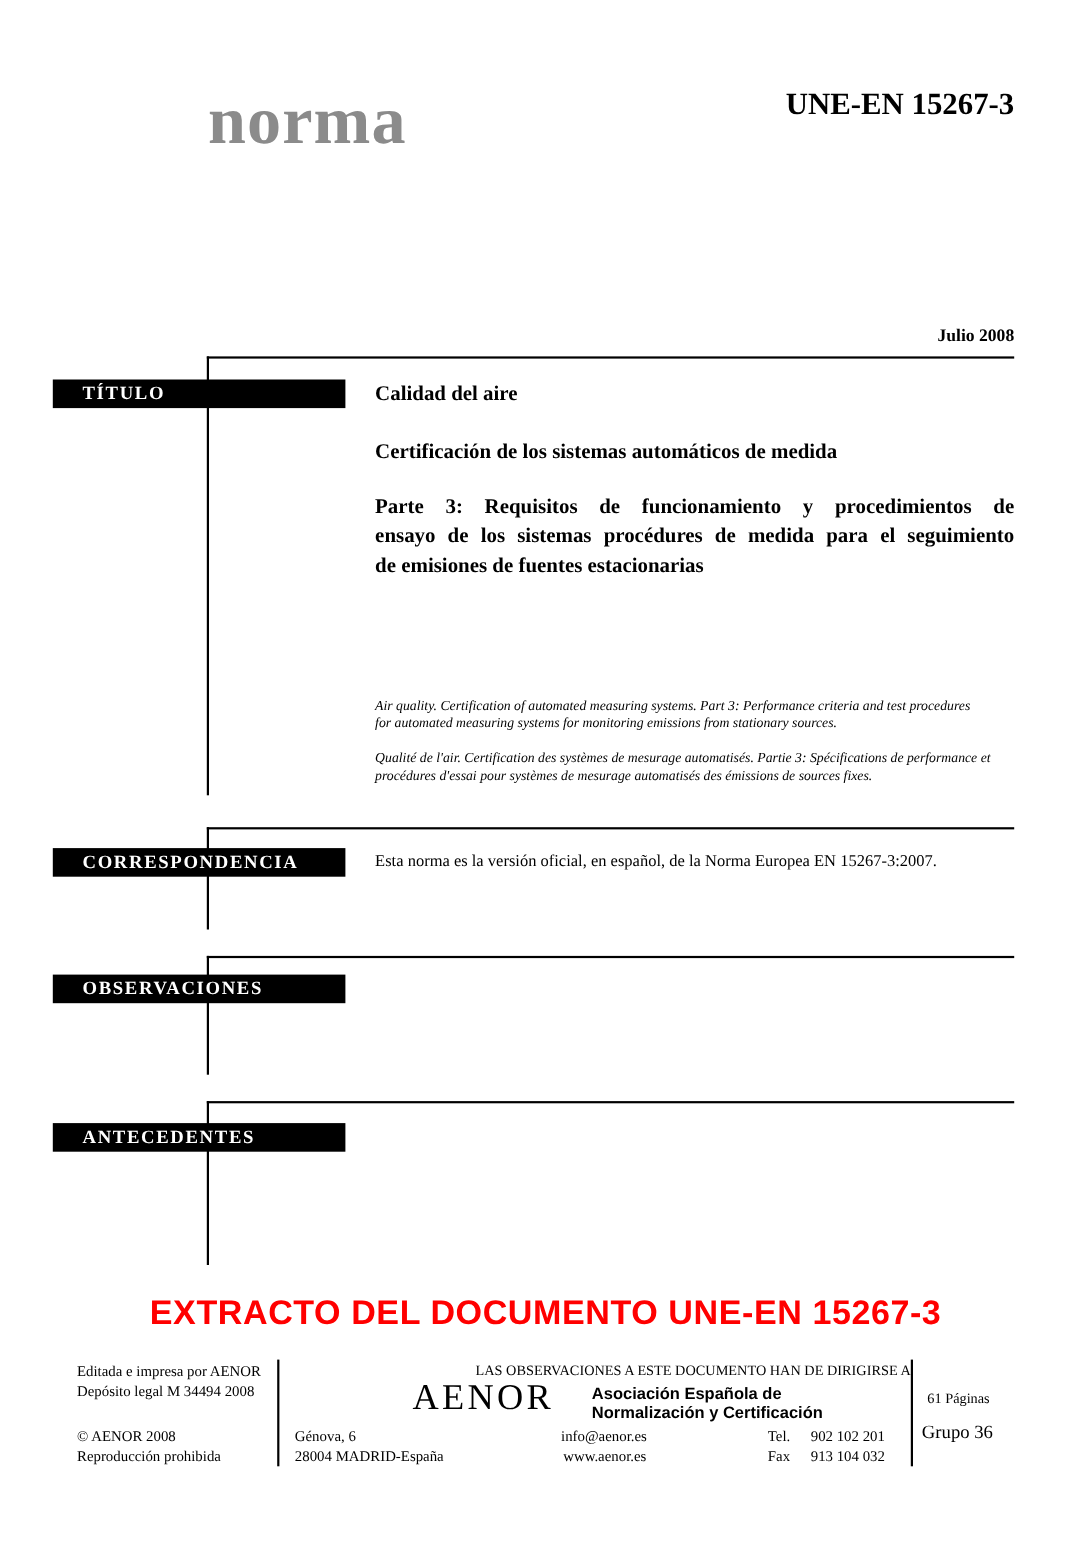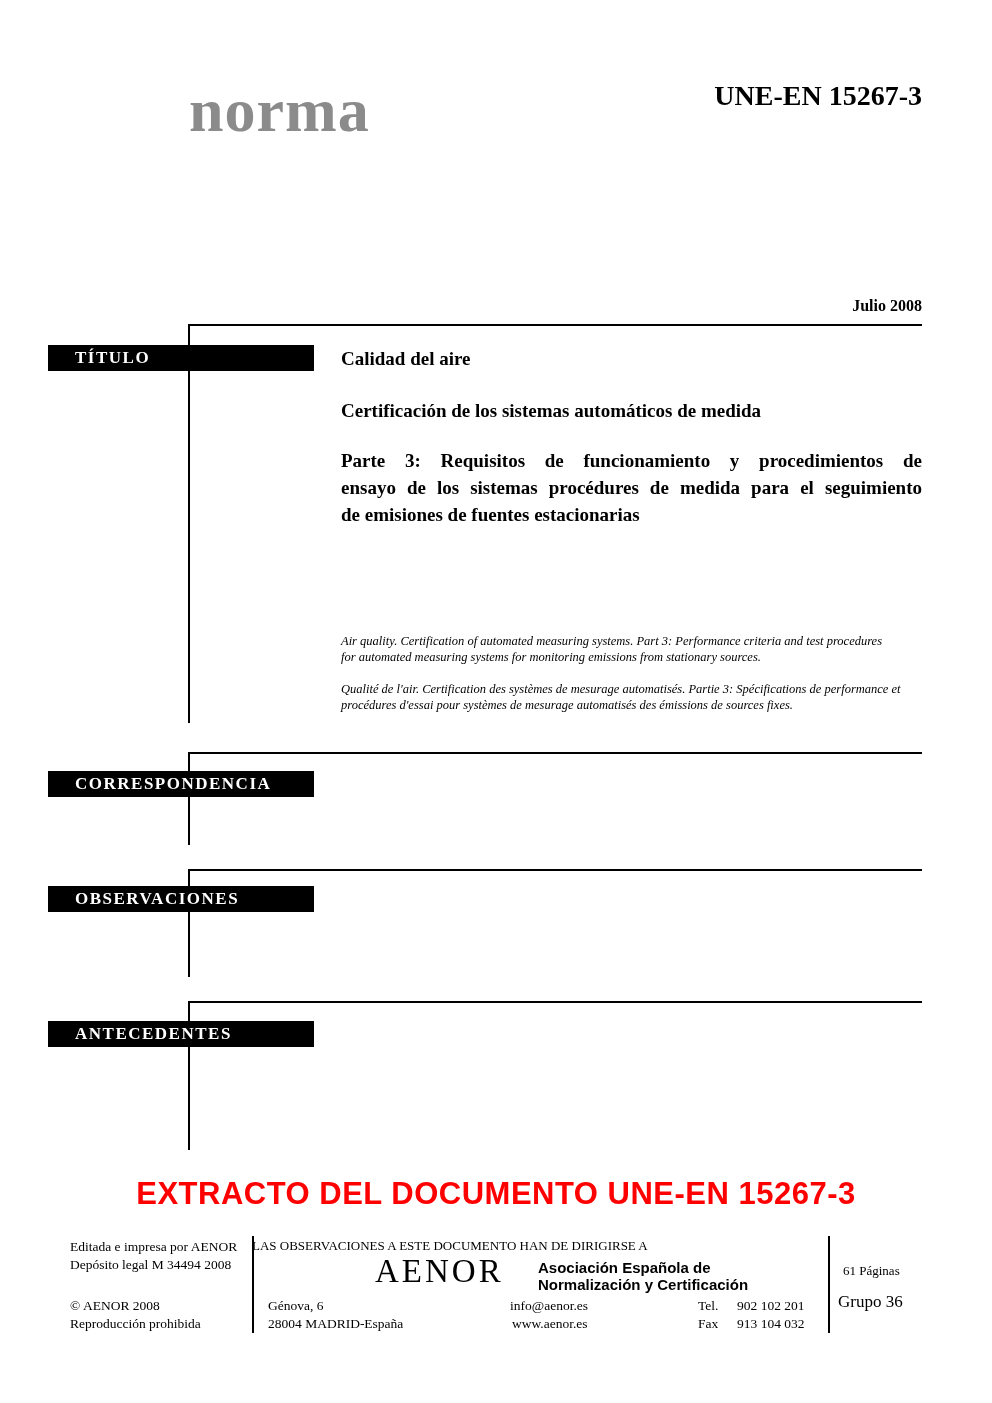--- a/index.html
+++ b/index.html
@@ -26,21 +26,21 @@
   .ital{font-style:italic;}
   .t-small-ital{font-size:12.5px;line-height:16px;font-style:italic;}
   .t-body{font-size:15px;line-height:22px;}
   
   .extract{position:absolute;left:0;right:0;top:1176px;text-align:center;
            font-family:"Liberation Sans","DejaVu Sans",sans-serif;
            font-size:31px;font-weight:bold;letter-spacing:0.5px;}
   
   .fdiv{position:absolute;width:2px;background:#000;top:1236px;height:97px;}
   .f-text{position:absolute;font-size:13.5px;line-height:18px;}
-  .f-center{position:absolute;left:252px;width:576px;text-align:left;font-size:13px;}
+  .f-center{position:absolute;left:252px;width:576px;text-align:right;font-size:13px;}
   .aenor-logo{position:absolute;left:375px;top:1253px;font-size:33px;font-weight:normal;letter-spacing:3px;}
   .aenor-sub{position:absolute;left:538px;top:1259px;font-family:"Liberation Sans","DejaVu Sans",sans-serif;
              font-size:15px;font-weight:bold;line-height:17px;}
   .pages{position:absolute;left:843px;top:1263px;font-size:13px;}
   .group{position:absolute;left:838px;top:1292px;font-size:17px;font-weight:normal;}
 </style>
 </head>
 <body>
 
 <div class="page">
@@ -83,20 +83,21 @@
 
   <div class="col t-small-ital" style="top:633px">
     <div>Air quality. Certification of automated measuring systems. Part 3: Performance criteria and test procedures</div>
     <div>for automated measuring systems for monitoring emissions from stationary sources.</div>
   </div>
   <div class="col t-small-ital" style="top:681px">
     <div>Qualité de l'air. Certification des systèmes de mesurage automatisés. Partie 3: Spécifications de performance et</div>
     <div>procédures d'essai pour systèmes de mesurage automatisés des émissions de sources fixes.</div>
   </div>
 
+  <div class="col t-body" style="top:772px">Esta norma es la versión oficial, en español, de la Norma Europea EN 15267-3:2007.</div>
 
 
   <div class="extract" style="color: rgb(255, 0, 0);">EXTRACTO DEL DOCUMENTO UNE-EN 15267-3</div>
 
   <div class="fdiv" style="left:252px"></div>
   <div class="fdiv" style="left:828px"></div>
 
   <div class="f-text" style="left:70px;top:1238px">Editada e impresa por AENOR</div>
   <div class="f-text" style="left:70px;top:1256px">Depósito legal M 34494 2008</div>
   <div class="f-text" style="left:70px;top:1297px">© AENOR 2008</div>

